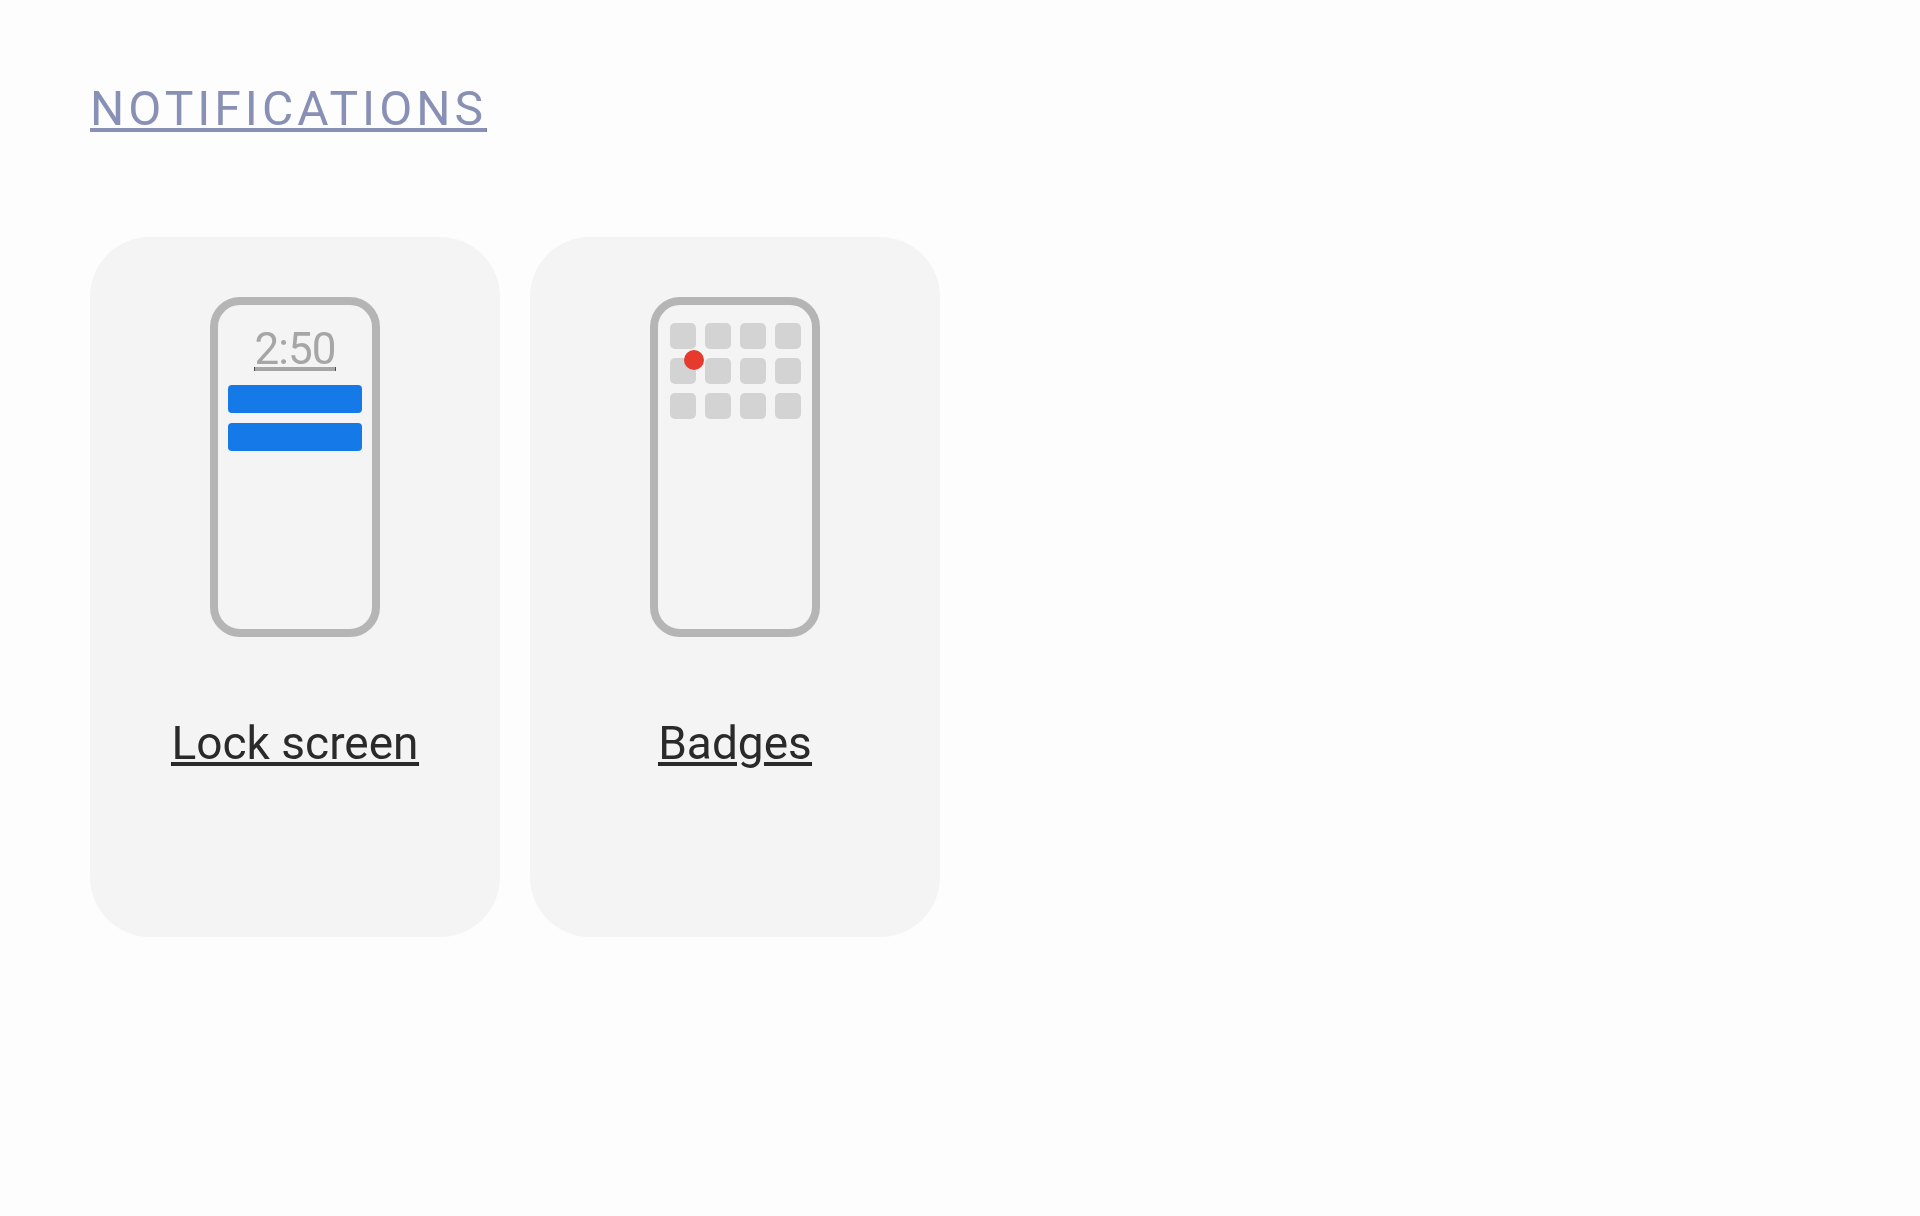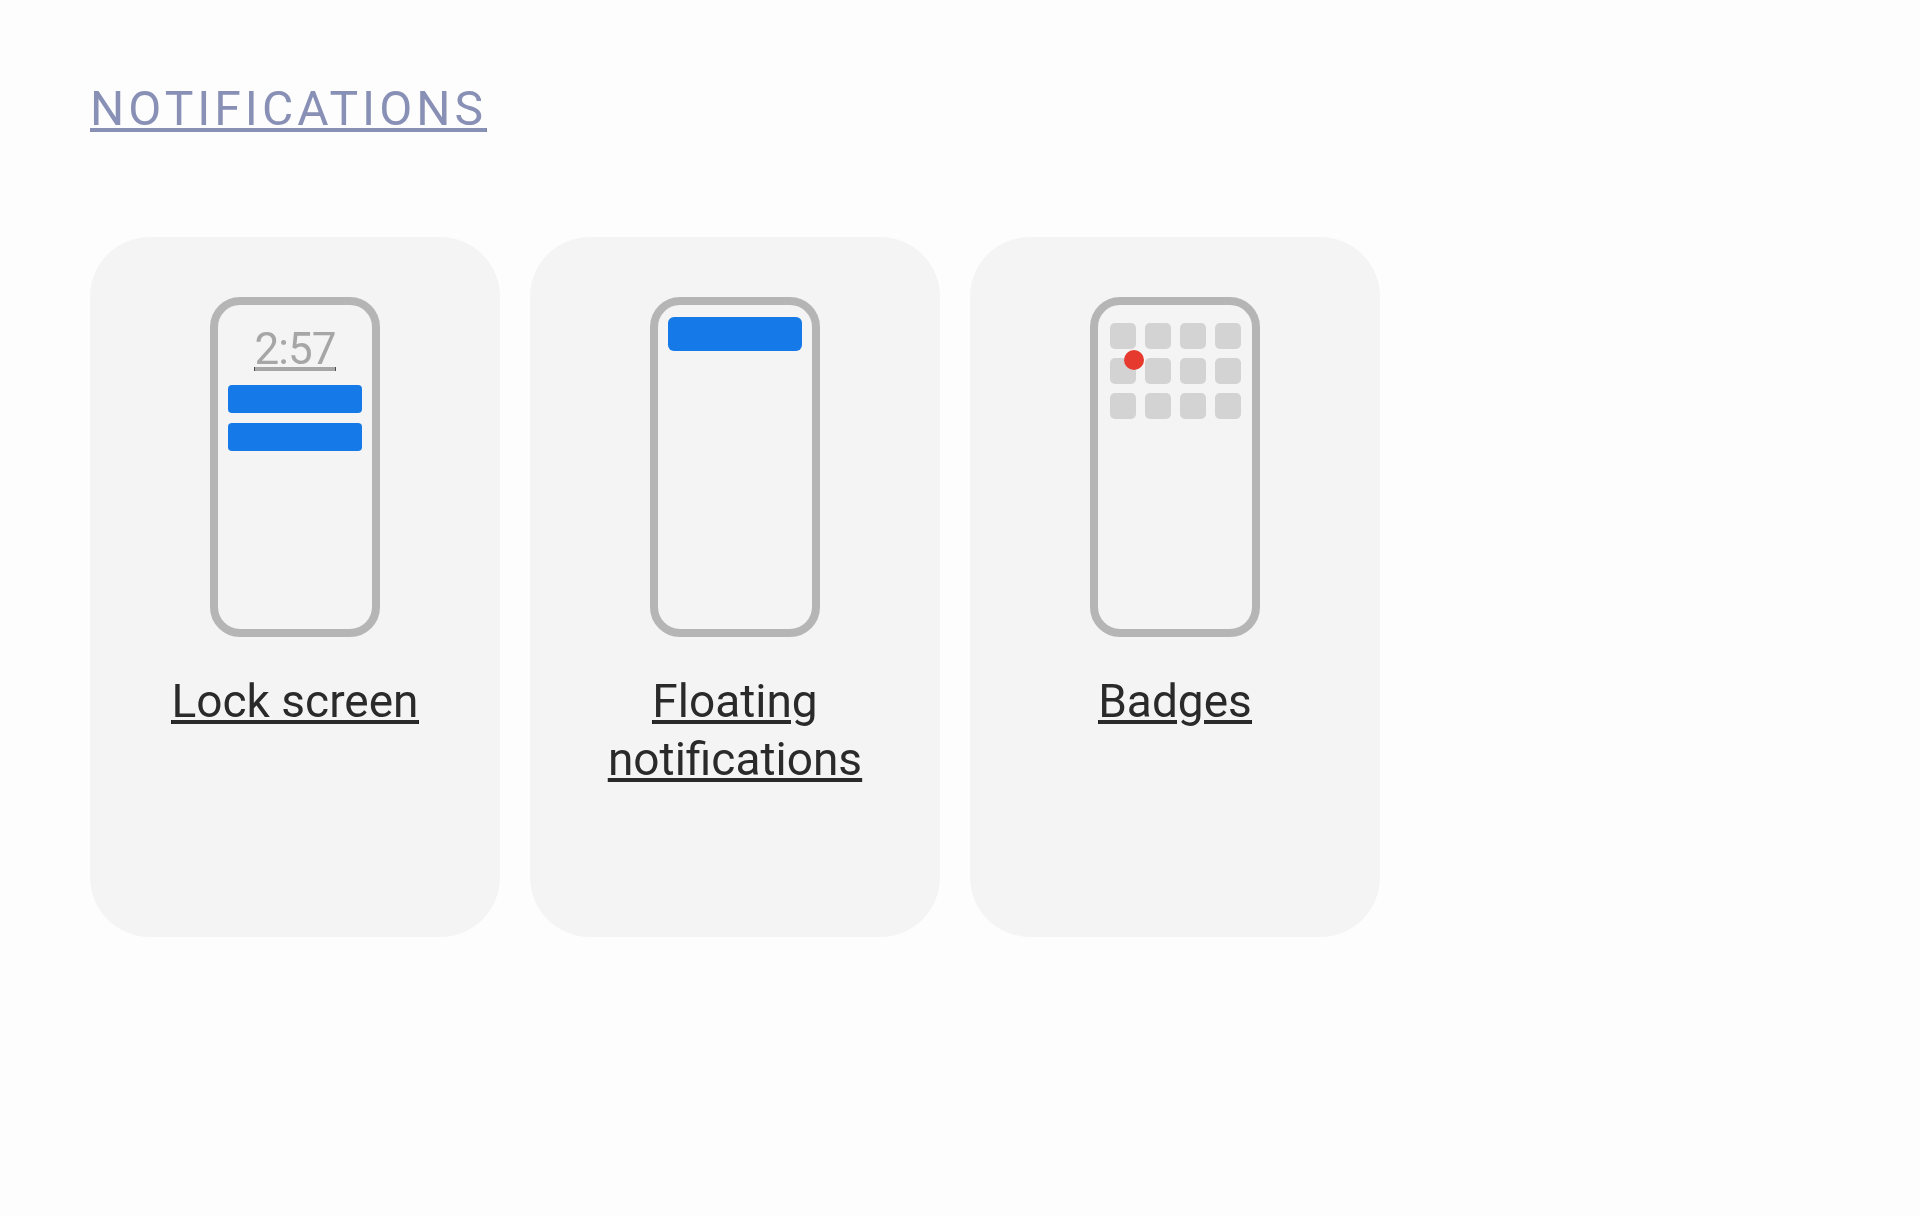--- a/index.html
+++ b/index.html
@@ -44,21 +44,21 @@
       border-radius: 30px;
       position: relative;
       overflow: hidden;
       background: transparent;
     }
     .card-label {
       color: #2a2a2a;
       font-size: 46px;
       font-weight: 400;
       text-align: center;
-      margin-top: 36px;
+      margin-top: 78px;
       line-height: 1.25;
       padding: 0 20px;
     }
     
     .lock-time {
       color: #a6a6a6;
       font-size: 44px;
       font-weight: 400;
       text-align: center;
       margin-top: 18px;
@@ -106,33 +106,27 @@
   </style>
 </head>
 <body>
 
 <h2 class="section-title">NOTIFICATIONS</h2>
 
 <div class="cards-row">
 
   <div class="card">
     <div class="phone-frame">
-      <div class="lock-time">2:57</div>
+      <div class="lock-time">2:50</div>
       <div class="lock-bar"></div>
       <div class="lock-bar"></div>
     </div>
     <div class="card-label">Lock screen</div>
   </div>
 
-  <div class="card">
-    <div class="phone-frame">
-      <div class="floating-bar"></div>
-    </div>
-    <div class="card-label">Floating notifications</div>
-  </div>
 
   <div class="card">
     <div class="phone-frame">
       <div class="app-grid">
         <div class="app-icon"></div>
         <div class="app-icon"></div>
         <div class="app-icon"></div>
         <div class="app-icon"></div>
         <div class="app-icon">
           <div class="badge-dot"></div>

